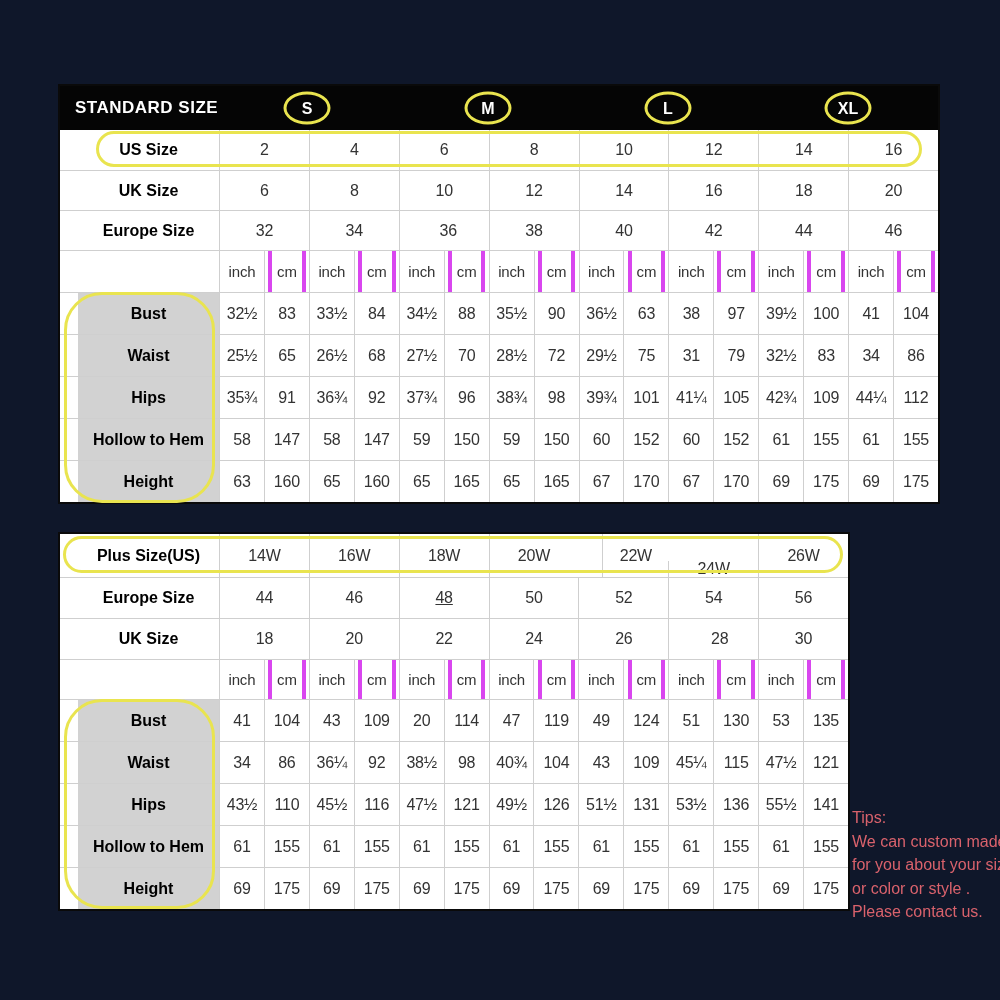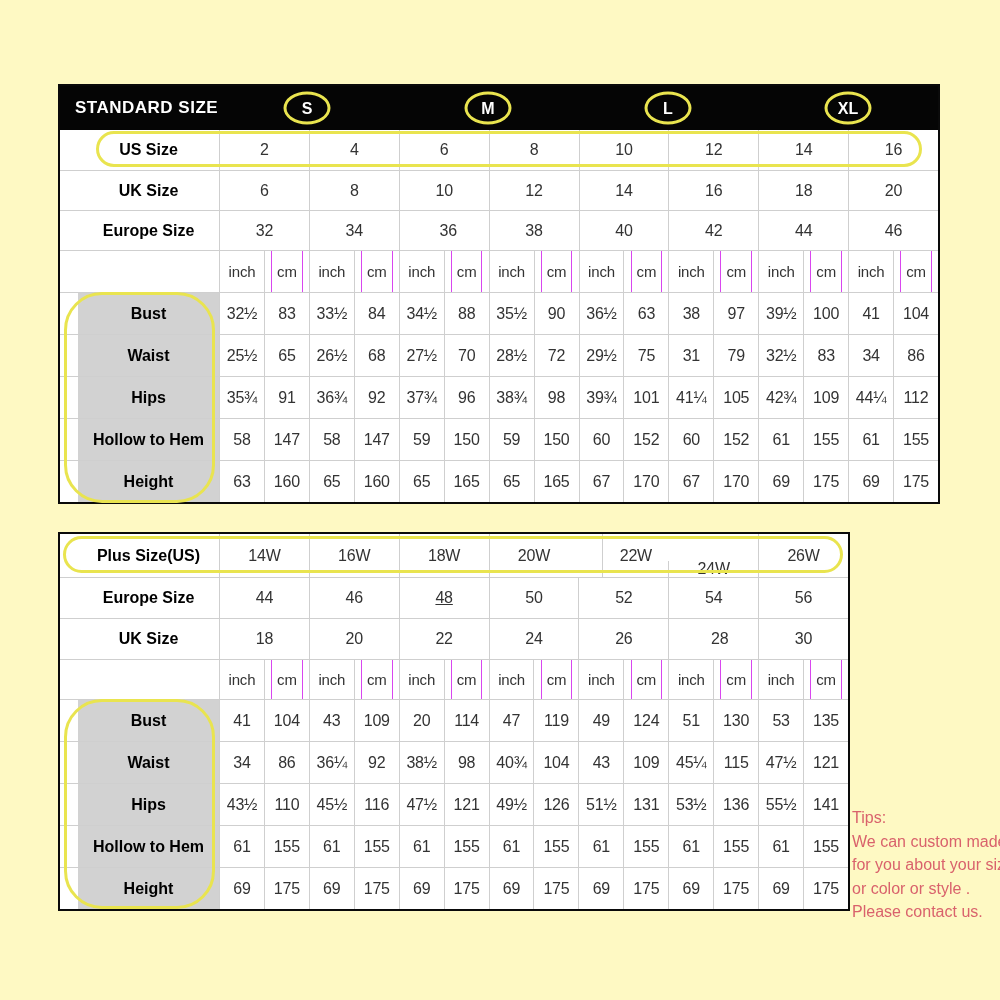--- a/index.html
+++ b/index.html
@@ -2,21 +2,21 @@
 <html><head>
 <meta charset="utf-8">
 <style>
   * { box-sizing: border-box; }
   html, body { margin: 0; padding: 0; background: #ffffff; }
   body {
     width: 1000px; height: 1000px; position: relative;
     font-family: "Liberation Sans", sans-serif;
     -webkit-font-smoothing: antialiased;
   }
-  .page { position: absolute; inset: 0; background: #fef9c3; overflow: hidden; }
+  .page { position: absolute; inset: 0; background: #0f172a; overflow: hidden; }
 
   
   .size-table {
     position: absolute;
     background: #fff;
     border: 2px solid #0a0a0a;
   }
   #t1 { left: 58px; top: 84px;  width: 882px; }
   #t2 { left: 58px; top: 532px; width: 792px; }
 
@@ -43,21 +43,21 @@
     display: flex; align-items: center; justify-content: center;
     border-left: 1px solid #cfcfcf; overflow: hidden;
     font-size: 16px; color: #333; letter-spacing: -0.2px;
   }
   .tcell:first-child { border-left: none; margin-left: 18px; }
   .lbl  { font-weight: bold; color: #000; font-size: 16px; letter-spacing: 0; }
   .mlbl { background: #d2d2d2; font-weight: bold; color: #000; font-size: 16px; letter-spacing: 0; }
   .unit { font-size: 15px; color: #333; }
   .cmbox {
     display: inline-flex; align-items: center; justify-content: center;
-    border: 1px solid #d946ef; border-radius: 9px;
+    border: 4px solid #d946ef; border-radius: 9px;
     padding: 19px 5px; min-width: 24px; line-height: 19px;
   }
 
   
   .hl {
     position: absolute; border: 3px solid #e9e44f;
     background: transparent; pointer-events: none;
   }
   #hl-us        { left: 96px;  top: 131px; width: 826px; height: 36px; border-radius: 19px; }
   #hl-plus      { left: 63px;  top: 536px; width: 780px; height: 37px; border-radius: 19px; }

